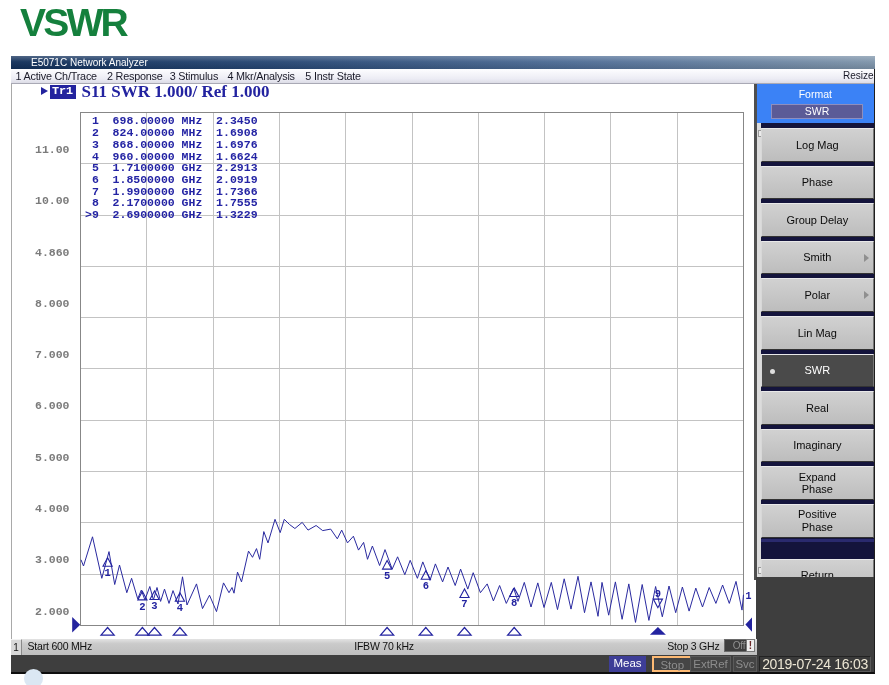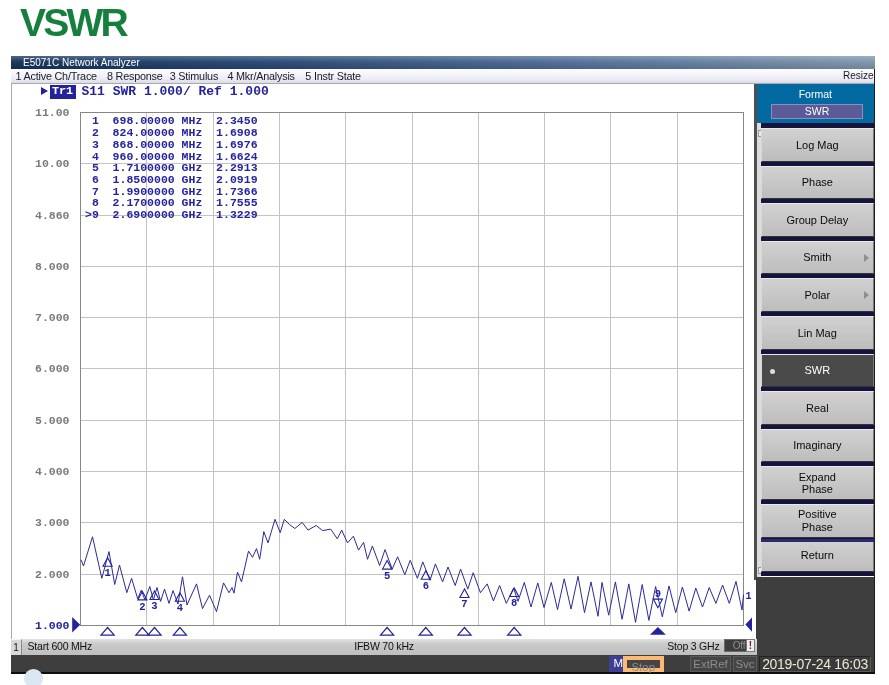--- a/index.html
+++ b/index.html
@@ -2,44 +2,44 @@
 <html><head><meta charset="utf-8">
 <style>
 * { margin:0; padding:0; box-sizing:border-box; }
 html,body { width:889px; height:685px; background:#fff; font-family:"Liberation Sans",sans-serif; overflow:hidden; -webkit-font-smoothing:antialiased; }
 #page { position:relative; width:889px; height:685px; }
 #h1 { position:absolute; left:20px; top:1px; font-size:39px; font-weight:bold; letter-spacing:-2.8px; color:#15803d; }
 #win { position:absolute; left:11px; top:56px; width:864px; height:618px; }
 #titlebar { position:absolute; left:0; top:0; width:864px; height:13px;
   background:linear-gradient(180deg, rgba(255,255,255,.26) 0%, rgba(255,255,255,.04) 45%, rgba(0,0,0,.10) 100%),
              linear-gradient(90deg,#12305a 0%, #264673 30%, #4f6d96 65%, #7e94aa 100%);
-  color:#fff; font-size:10px; line-height:13px; padding-left:12px; }
+  color:#fff; font-size:10px; line-height:13px; padding-left:20px; }
 #menubar { position:absolute; left:0; top:13px; width:864px; height:15px; letter-spacing:-0.2px;
   background:linear-gradient(180deg,#fdfdff 0%,#ececf4 70%,#dcdce6 100%);
   border-bottom:1px solid #a9a9b5; font-size:10.8px; color:#1a1a28; }
 #menubar span { position:absolute; top:1px; }
 #screen { position:absolute; left:0; top:28px; width:745px; height:554.5px; background:#fff; border-left:1px solid #a9a9a9; }
 #tracebar { position:absolute; left:0; top:1px; height:15px; width:745px;margin-left:32px; }
 #tr-arrow { position:absolute; left:-3.5px; top:2px; width:0; height:0;
   border-left:7px solid #23239e; border-top:4.8px solid transparent; border-bottom:4.8px solid transparent; }
 #tr-box { position:absolute; left:5.5px; top:0px; width:26px; height:13.5px; background:#23239e;
   color:#fff; font-family:"Liberation Mono",monospace; font-weight:bold; font-size:11.8px; text-align:center; line-height:13px; }
-#tr-text { position:absolute; left:37.5px; top:0px; font-family:Liberation Mono, monospace; font-weight:bold;
-  font-size:13px; color:#2323a0; line-height:14px; white-space:pre; }
+#tr-text { position:absolute; left:37.5px; top:0px; font-family:Liberation Serif, serif; font-weight:bold;
+  font-size:17px; color:#2323a0; line-height:14px; white-space:pre; }
 .ylab { position:absolute; left:0; width:57.5px; text-align:right; font-family:"Liberation Mono",monospace;
-  font-weight:bold; font-size:11.5px; color:#7b7b7b; line-height:13px; }
+  font-weight:bold; font-size:11.5px; color:#7b7b7b; line-height:13px;margin-top:37px; }
 .ylab.blue { color:#2323a0; }
 #mtable { position:absolute; left:73px; top:31.4px; font-family:"Liberation Mono",monospace; font-weight:bold;
   font-size:11.5px; line-height:11.7px; color:#2424a4; }
 #plotsvg { position:absolute; left:0; top:0; width:745px; height:554.5px; }
 #sbline { position:absolute; left:743.2px; top:28px; width:3px; height:495.5px; background:#4f4f4f; }
 #scrollstrip { position:absolute; left:746.2px; top:66.5px; width:3.8px; height:457px; background:#dcdcdc; }
 .sarr { position:absolute; left:746.5px; width:5px; height:7px; background:#ececec; border:1px solid #9a9a9a; }
 #sidebar { position:absolute; left:750px; top:66.5px; width:112.6px; height:453.8px; background:#14143c; }
-#sbheader { position:absolute; left:746px; top:28px; width:116.6px; height:38.5px; background:#0369a1; }
+#sbheader { position:absolute; left:746px; top:28px; width:116.6px; height:38.5px; background:#3b82f6; }
 #sbheader .fmt { display:block; text-align:center; color:#fff; font-size:10.5px; margin-top:4px; }
 #swrbox { position:absolute; left:14px; top:19.5px; width:92px; height:15.5px; background:#5b5b97;
   border:1px solid #8e8ebe; color:#fff; font-size:10.5px; text-align:center; line-height:13.5px; }
 .btn { position:absolute; left:0; width:112.6px; height:33.5px; display:flex; align-items:center; justify-content:center;
   background:linear-gradient(180deg,#d1d1d1 0%,#c6c6c6 55%,#bdbdbd 100%);
   border-top:1px solid #e9e9e9; border-left:1px solid #d8d8d8; border-right:1px solid #777; border-bottom:1px solid #333;
   font-size:11px; color:#0a0a0a; text-align:center; line-height:12.5px; }
 .btn.sel { background:#4a4a4a; color:#ffffff; }
 .dot { position:absolute; left:8px; top:14.5px; width:5px; height:5px; border-radius:50%; background:#dedede; }
 .arr { position:absolute; right:4px; top:12px; width:0; height:0;
@@ -54,36 +54,36 @@
 #graybar .ifbw { position:absolute; left:300px; width:146px; text-align:center; top:0px; line-height:15px; }
 #graybar .stop { position:absolute; left:600px; width:108.5px; text-align:right; top:0px; line-height:15px; }
 #offbox { position:absolute; left:712.5px; top:0.5px; width:31px; height:12.5px; background:#3d3d3d;
   color:#8f8f8f; font-size:10px; text-align:center; line-height:12px; border:1px solid #6a6a6a; }
 #exbox { position:absolute; left:735px; top:0.5px; width:8.5px; height:12.5px; background:#efefef;
   color:#6e2a2a; font-size:10px; font-weight:bold; text-align:center; line-height:12px; border:1px solid #7a7a7a; }
 #statusbar { position:absolute; left:0; top:598.5px; width:864px; height:19.5px; background:#3e3e3e;
   border-bottom:2px solid #0e0e0e; }
 .sbx { position:absolute; top:1.5px; height:15.5px; font-size:11.5px; line-height:15px; text-align:center; }
 #meas { left:598px; width:37px; background:#3e3e97; color:#fff; }
-#stp { left:612px; width:40.5px; background:#454545; color:#8d8d8d; border:4px solid #fdba74; }
+#stp { left:641px; width:40.5px; background:#454545; color:#8d8d8d; border:2px solid #fdba74; }
 #extref { left:679px; width:41px; background:#454545; color:#8d8d8d; border:1px solid #5a5a5a; }
 #svc { left:722px; width:24px; background:#454545; color:#8d8d8d; border:1px solid #5a5a5a; }
 #date { left:748px; width:112px; background:#3a3a3a; color:#ece6d4; font-size:14px; white-space:nowrap; letter-spacing:-0.3px;
   border:1px solid #232323; border-bottom-color:#5a5a5a; border-right-color:#5a5a5a; }
 #rightborder { position:absolute; left:862.6px; top:13px; width:1.6px; height:603.5px; background:#1e1e1e; }
 #circ { position:absolute; left:23.5px; top:669px; width:19px; height:19px; border-radius:50%; background:#dbe7f3; }
 </style></head>
 <body>
 <div id="page">
 <div id="h1">VSWR</div>
 <div id="win">
  <div id="titlebar">E5071C Network Analyzer</div>
  <div id="menubar">
    <span style="left:4.5px">1 Active Ch/Trace</span>
-   <span style="left:96px">8 Response</span>
+   <span style="left:96px">2 Response</span>
    <span style="left:158.7px">3 Stimulus</span>
    <span style="left:216.4px">4 Mkr/Analysis</span>
    <span style="left:294.3px">5 Instr State</span>
    <span style="left:832px;font-size:10px;letter-spacing:0">Resize</span>
  </div>
  <div id="screen">
   <svg id="plotsvg" viewBox="0 0 745 554.5">
     <g stroke="#c3c3c3" stroke-width="1">
 <line x1="134.5" y1="28.5" x2="134.5" y2="541.5"></line>
 <line x1="201.5" y1="28.5" x2="201.5" y2="541.5"></line>
@@ -203,21 +203,21 @@
         </div>
 <div class="btn" style="top:306.3px">
           <span>Imaginary</span>
         </div>
 <div class="btn" style="top:343.9px">
           <span>Expand<br>Phase</span>
         </div>
 <div class="btn" style="top:381.5px">
           <span>Positive<br>Phase</span>
         </div>
-<div class="btn" style="top:416px">
+<div class="btn" style="top:436px">
           <span>Return</span>
         </div>
  </div>
  <div id="sepnavy"></div>
  <div id="darkzone"></div>
  <div id="graybar">
    <div class="b1">1</div>
    <div class="start">Start 600 MHz</div>
    <div class="ifbw">IFBW 70 kHz</div>
    <div class="stop">Stop 3 GHz</div>

